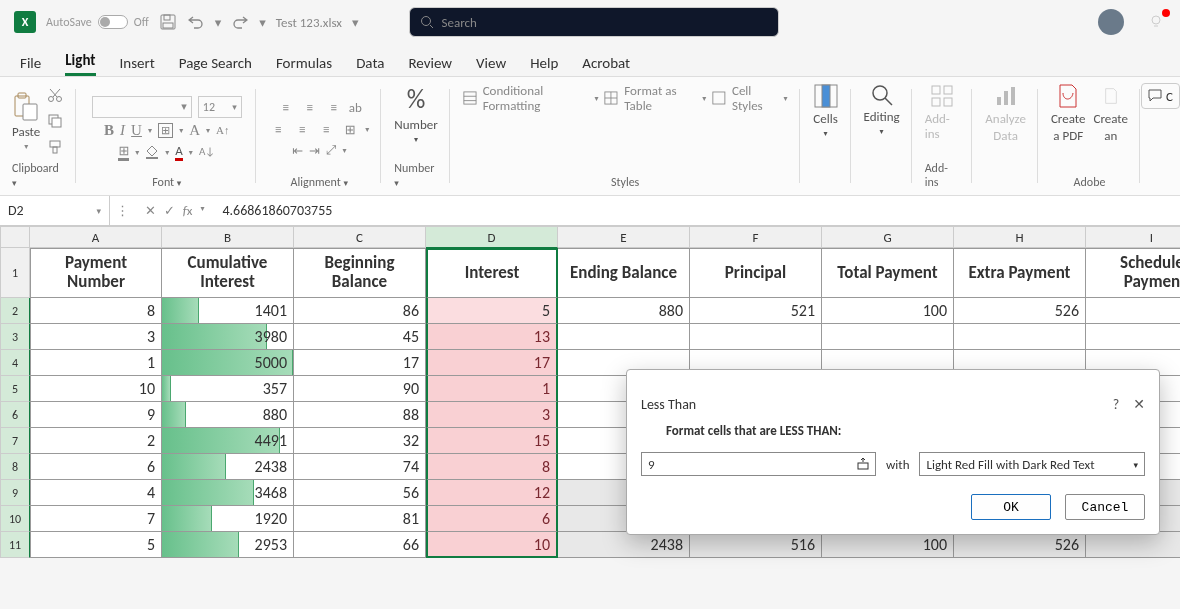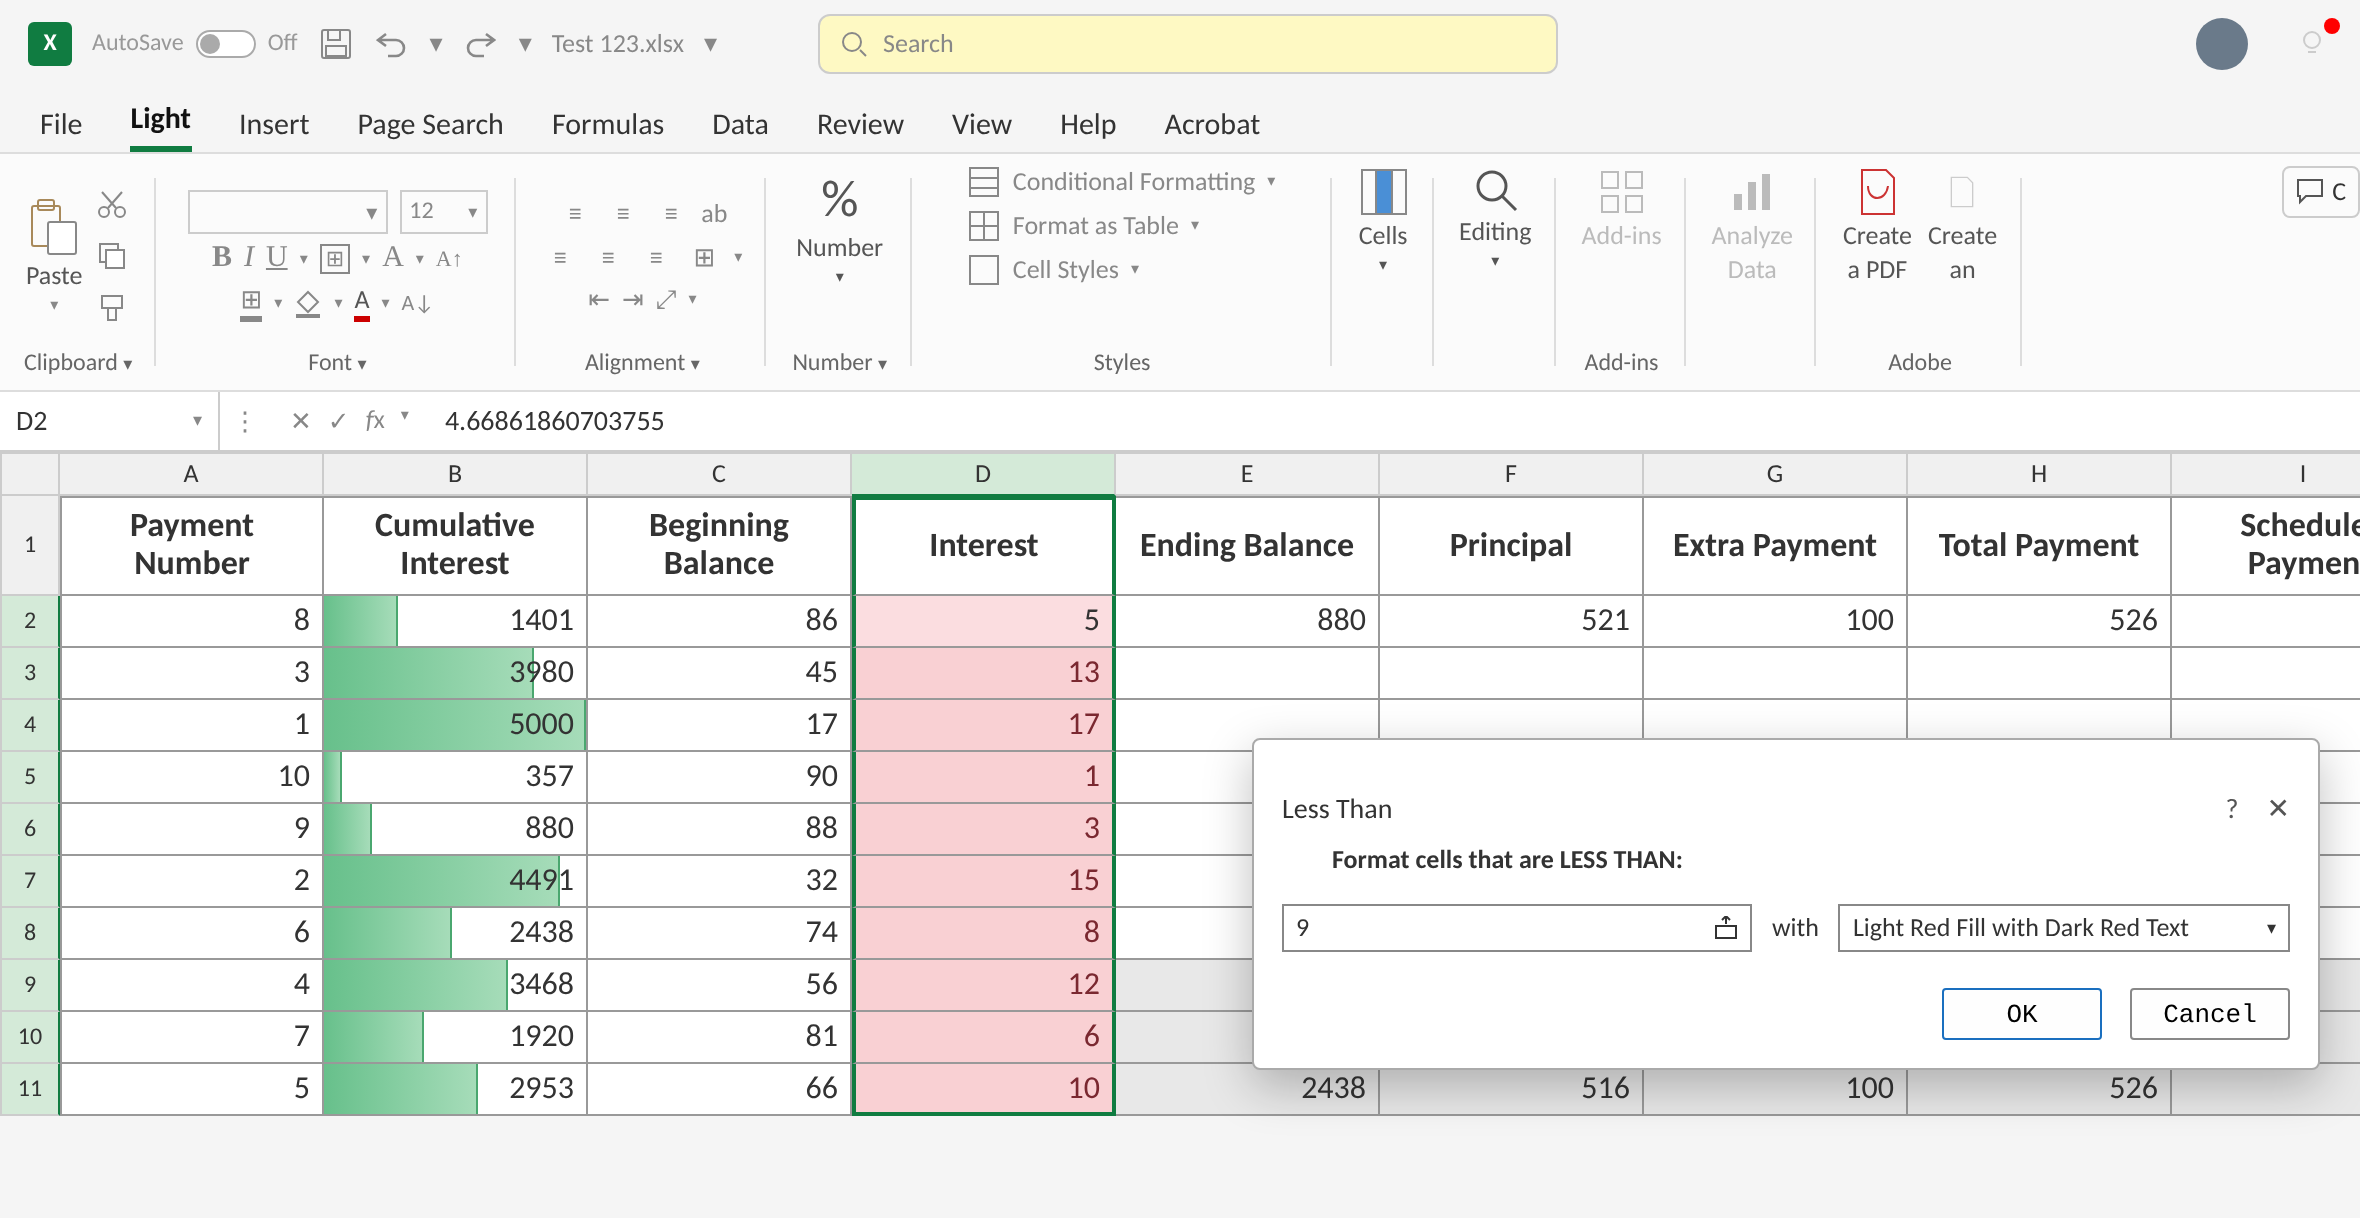--- a/index.html
+++ b/index.html
@@ -6,41 +6,41 @@
 body { font-family: "Segoe UI", Calibri, sans-serif; font-size: 13px; color: #333; background: #f5f5f5; overflow: hidden; width: 1180px; height: 609px; position: relative; }
 
 
 .titlebar { display: flex; align-items: center; height: 44px; background: #f5f5f5; padding: 0 14px; gap: 10px; }
 .xl-icon { width: 22px; height: 22px; background: #107c41; color: #fff; display: flex; align-items: center; justify-content: center; border-radius: 3px; font-weight: bold; font-size: 12px; }
 .autosave { display: flex; align-items: center; gap: 6px; font-size: 12px; color: #999; }
 .toggle { width: 30px; height: 14px; border: 1px solid #aaa; border-radius: 8px; position: relative; background: #fff; }
 .toggle::after { content: ""; position: absolute; width: 10px; height: 10px; border-radius: 50%; background: #aaa; top: 1px; left: 1px; }
 .qat-icon { width: 18px; height: 18px; color: #888; display: flex; align-items: center; justify-content: center; }
 .filename { color: #888; }
-.searchbox { margin-left: 40px; flex: 0 0 370px; height: 30px; border: 1px solid #ccc; border-radius: 6px; display: flex; align-items: center; padding: 0 10px; color: #888; gap: 8px; background: #fef9c3; }
+.searchbox { margin-left: 40px; flex: 0 0 370px; height: 30px; border: 1px solid #ccc; border-radius: 6px; display: flex; align-items: center; padding: 0 10px; color: #888; gap: 8px; background: #0f172a; }
 .avatar { margin-left: auto; width: 26px; height: 26px; border-radius: 50%; background: #6a7a8a; }
 .lightbulb { width: 18px; height: 18px; color: #ccc; margin-left: 14px; position: relative; }
 .reddot { position: absolute; top: -4px; right: -4px; width: 8px; height: 8px; background: red; border-radius: 50%; }
 
 
 .tabs { display: flex; gap: 24px; padding: 0 20px; height: 32px; align-items: flex-end; font-size: 15px; }
 .tab { cursor: pointer; padding-bottom: 4px; }
 .tab.active { font-weight: 600; border-bottom: 3px solid #107c41; color: #111; }
 
 
 .ribbon { display: flex; background: #fbfbfb; border: 1px solid #ddd; border-left: none; border-right: none; height: 120px; padding: 6px 0; }
 .group { display: flex; flex-direction: column; align-items: center; justify-content: space-between; padding: 0 12px; border-right: 1px solid transparent; position: relative; }
 .group::after { content: ""; position: absolute; right: 0; top: 6px; bottom: 6px; width: 1px; background: #ddd; }
 .group-label { font-size: 12px; color: #666; margin-top: 2px; }
 .group-body { display: flex; flex-direction: column; gap: 4px; align-items: center; justify-content: center; flex: 1; color: #888; font-size: 13px; }
 .group-row { display: flex; gap: 6px; align-items: center; }
 .ico { width: 18px; height: 18px; display: inline-flex; align-items: center; justify-content: center; }
 .vbtn { display: flex; flex-direction: column; align-items: center; gap: 2px; font-size: 13px; color: #555; cursor: pointer; }
 .vbtn .glyph { font-size: 22px; }
-.styles-body { display:flex; flex-direction:column; gap: 6px; align-items:flex-start; color:#888; font-size:13px; }
+.styles-body { display:flex; flex-direction:row; gap: 6px; align-items:flex-start; color:#888; font-size:13px; }
 .styles-item { display:flex; align-items:center; gap:6px; }
 
 
 .formulabar { display: flex; align-items: center; height: 30px; border-bottom: 1px solid #ccc; background: #fff; }
 .namebox { width: 110px; border-right: 1px solid #ccc; padding: 0 8px; font-size: 14px; display:flex; align-items:center; justify-content:space-between; height:100%; }
 .fxicons { display: flex; gap: 8px; padding: 0 10px; color: #888; }
 .formula-input { flex: 1; padding: 0 8px; font-size: 14px; }
 
 
 .sheet { position: relative; background: #fff; }
@@ -402,22 +402,22 @@
   </div>
 
   <div class="gridrow">
     <div class="rh" style="height:50px;">1</div>
     <div class="cell hdrcell" style="border-left:1px solid #999;">Payment Number</div>
     <div class="cell hdrcell">Cumulative Interest</div>
     <div class="cell hdrcell">Beginning Balance</div>
     <div class="cell hdrcell col-d">Interest</div>
     <div class="cell hdrcell">Ending Balance</div>
     <div class="cell hdrcell">Principal</div>
+    <div class="cell hdrcell">Total Payment</div>
     <div class="cell hdrcell">Extra Payment</div>
-    <div class="cell hdrcell">Total Payment</div>
     <div class="cell hdrcell" style="border-right:none;">Schedule Paymen</div>
   </div>
 
   <div id="body-rows">
       <div class="gridrow">
         <div class="rh selected">2</div>
         <div class="cell" style="border-left: 1px solid rgb(153, 153, 153);">
           <span class="val">8</span>
         </div>
         <div class="cell">

